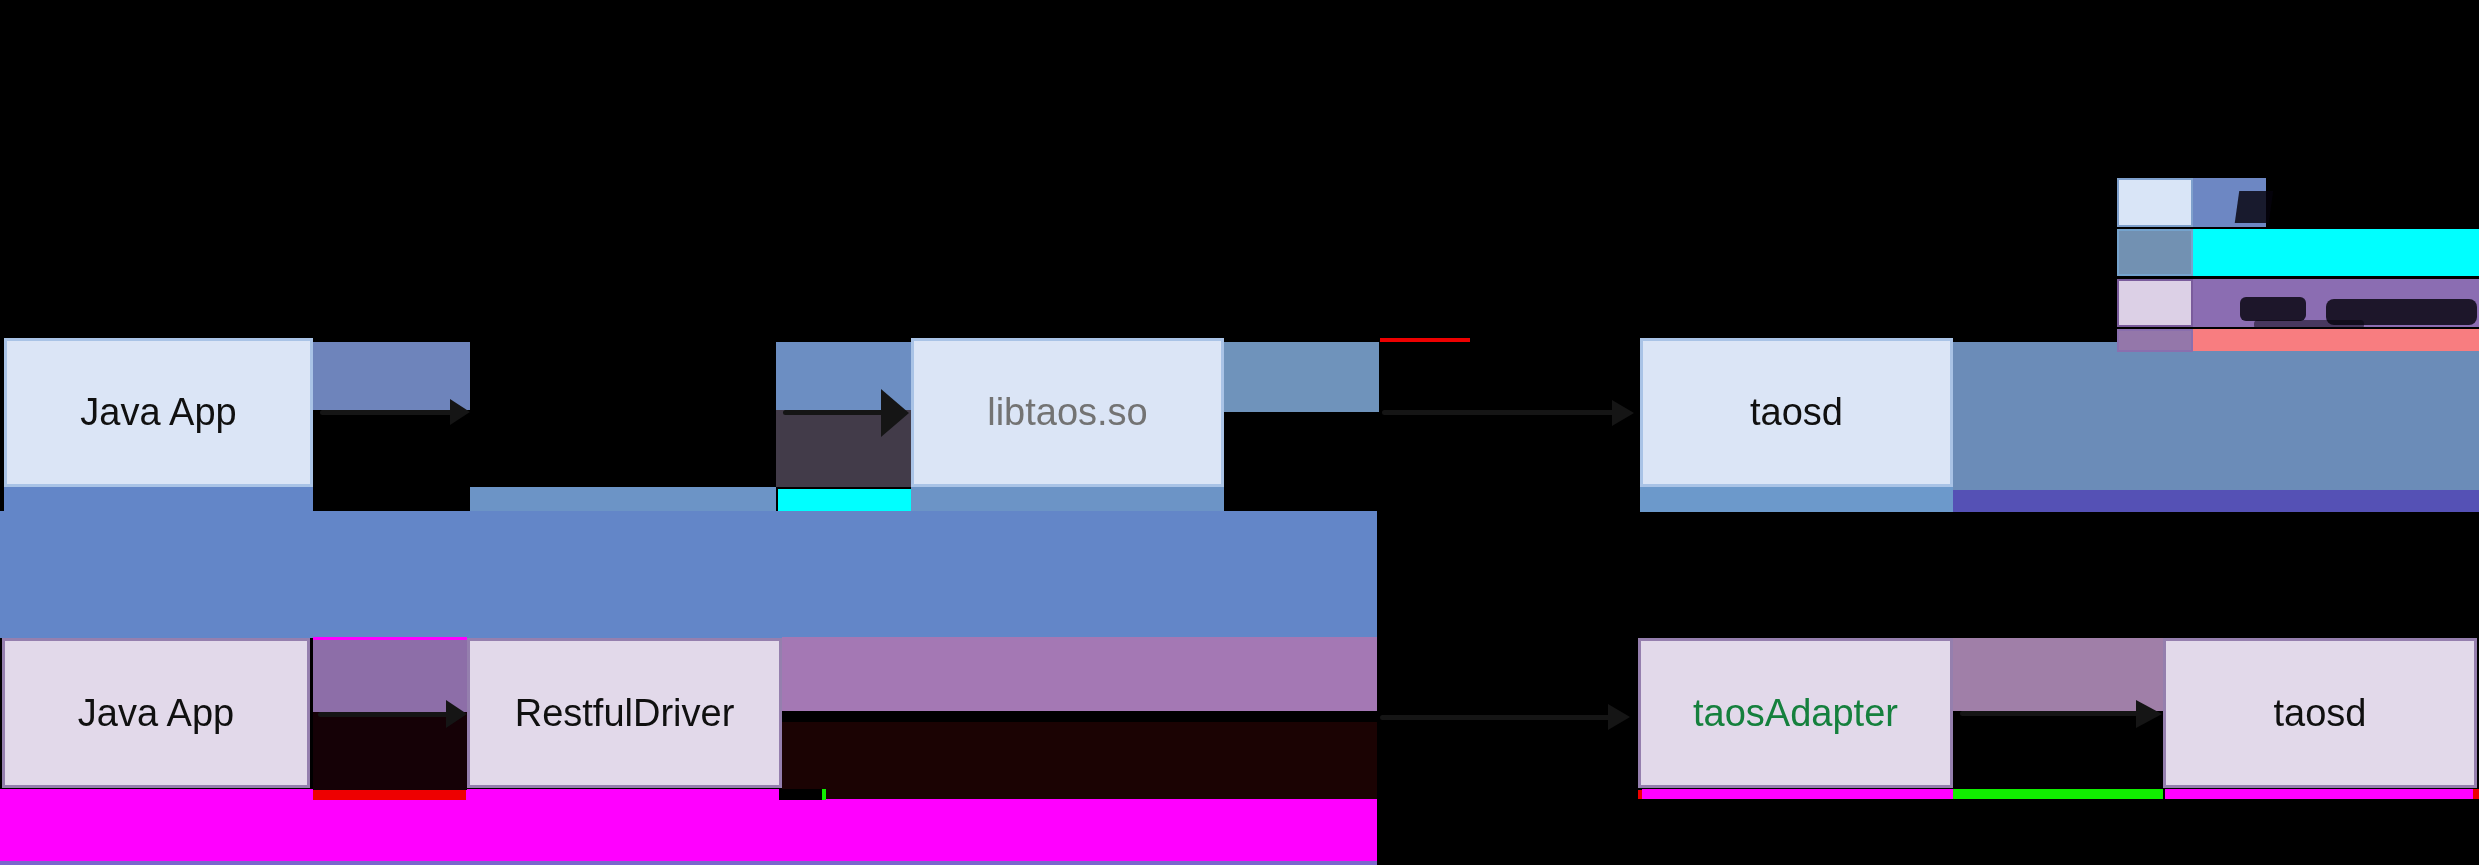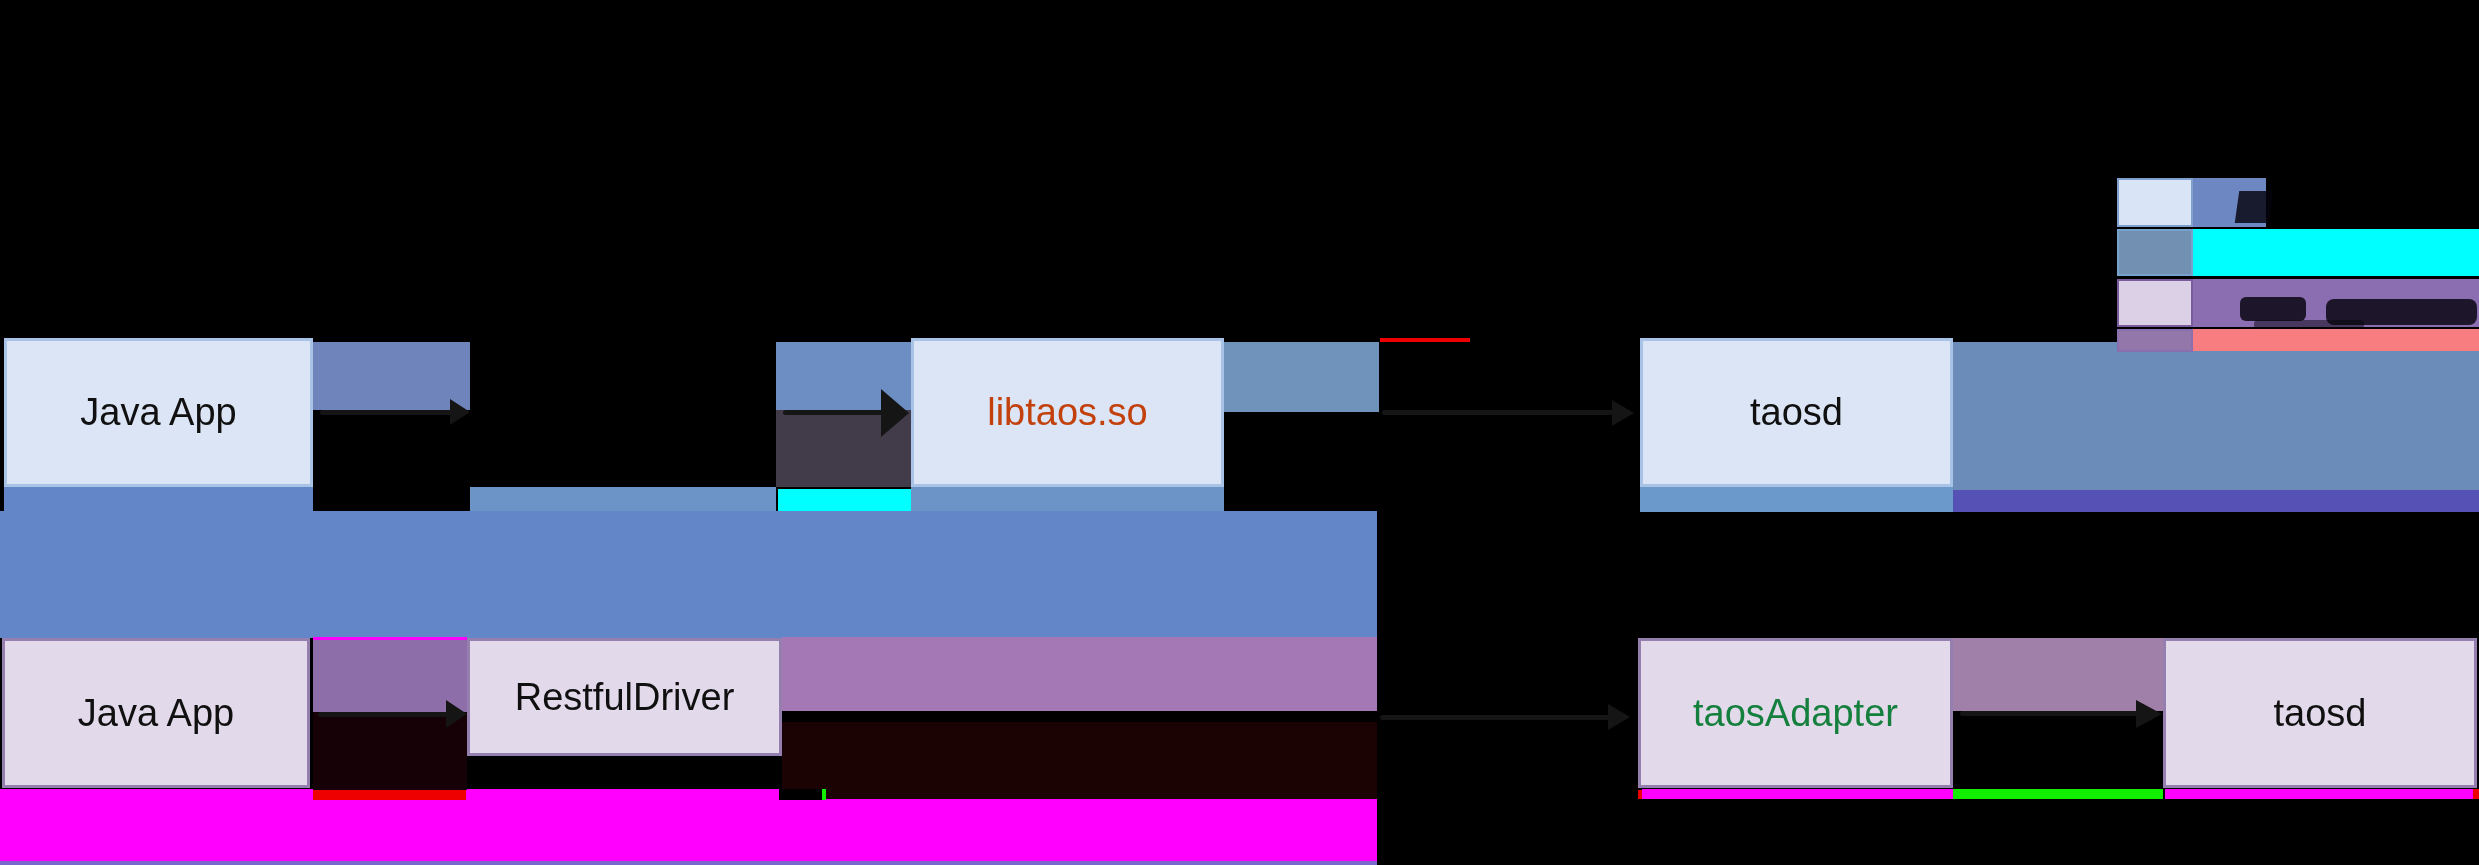--- a/index.html
+++ b/index.html
@@ -62,29 +62,29 @@
   <div class="sw" style="left: 2117px; top: 329px; width: 76px; height: 23px; background-color: rgb(148, 119, 170); border-color: rgb(138, 111, 174);"></div>
   <div class="abs" style="left: 2237px; top: 191px; width: 34px; height: 32px; transform: skewX(-8deg); background-color: rgba(5, 3, 12, 0.82);"></div>
   <div class="abs" style="left: 2240px; top: 297px; width: 66px; height: 24px; border-radius: 6px; background-color: rgba(5, 3, 12, 0.82);"></div>
   <div class="abs" style="left: 2326px; top: 299px; width: 151px; height: 26px; border-radius: 8px; background-color: rgba(5, 3, 12, 0.82);"></div>
   <div class="abs" style="left: 2254px; top: 320px; width: 110px; height: 9px; border-radius: 4px; background-color: rgba(5, 3, 12, 0.5);"></div>
 
   <div class="box" style="left: 4px; top: 338px; width: 309px; height: 149px; background-color: rgb(219, 229, 246); border-color: rgb(169, 195, 230);">
     <span style="color: rgb(16, 16, 16);">Java App</span>
   </div>
   <div class="box" style="left: 911px; top: 338px; width: 313px; height: 149px; background-color: rgb(219, 229, 246); border-color: rgb(169, 195, 230);">
-    <span style="color: #c2410c;">libtaos.so</span>
+    <span style="color: #737373;">libtaos.so</span>
   </div>
   <div class="box" style="left: 1640px; top: 338px; width: 313px; height: 149px; background-color: rgb(219, 229, 246); border-color: rgb(169, 195, 230);">
     <span style="color: rgb(16, 16, 16);">taosd</span>
   </div>
   <div class="box" style="left: 2px; top: 638px; width: 308px; height: 150px; background-color: rgb(226, 217, 234); border-color: rgb(149, 127, 174);">
     <span style="color: rgb(16, 16, 16);">Java App</span>
   </div>
-  <div class="box" style="left: 467px; top: 638px; width: 315px; height: 118px; background-color: rgb(226, 217, 234); border-color: rgb(149, 127, 174);">
+  <div class="box" style="left: 467px; top: 638px; width: 315px; height: 150px; background-color: rgb(226, 217, 234); border-color: rgb(149, 127, 174);">
     <span style="color: rgb(16, 16, 16);">RestfulDriver</span>
   </div>
   <div class="box" style="left: 1638px; top: 638px; width: 315px; height: 150px; background-color: rgb(226, 217, 234); border-color: rgb(149, 127, 174);">
     <span style="color: #15803d;">taosAdapter</span>
   </div>
   <div class="box" style="left: 2163px; top: 638px; width: 314px; height: 150px; background-color: rgb(226, 217, 234); border-color: rgb(149, 127, 174);">
     <span style="color: rgb(16, 16, 16);">taosd</span>
   </div>
 
   <div class="aline" style="left: 320px; top: 410px; width: 132px; border-radius: 3px; background-color: rgb(21, 21, 21);"></div>

